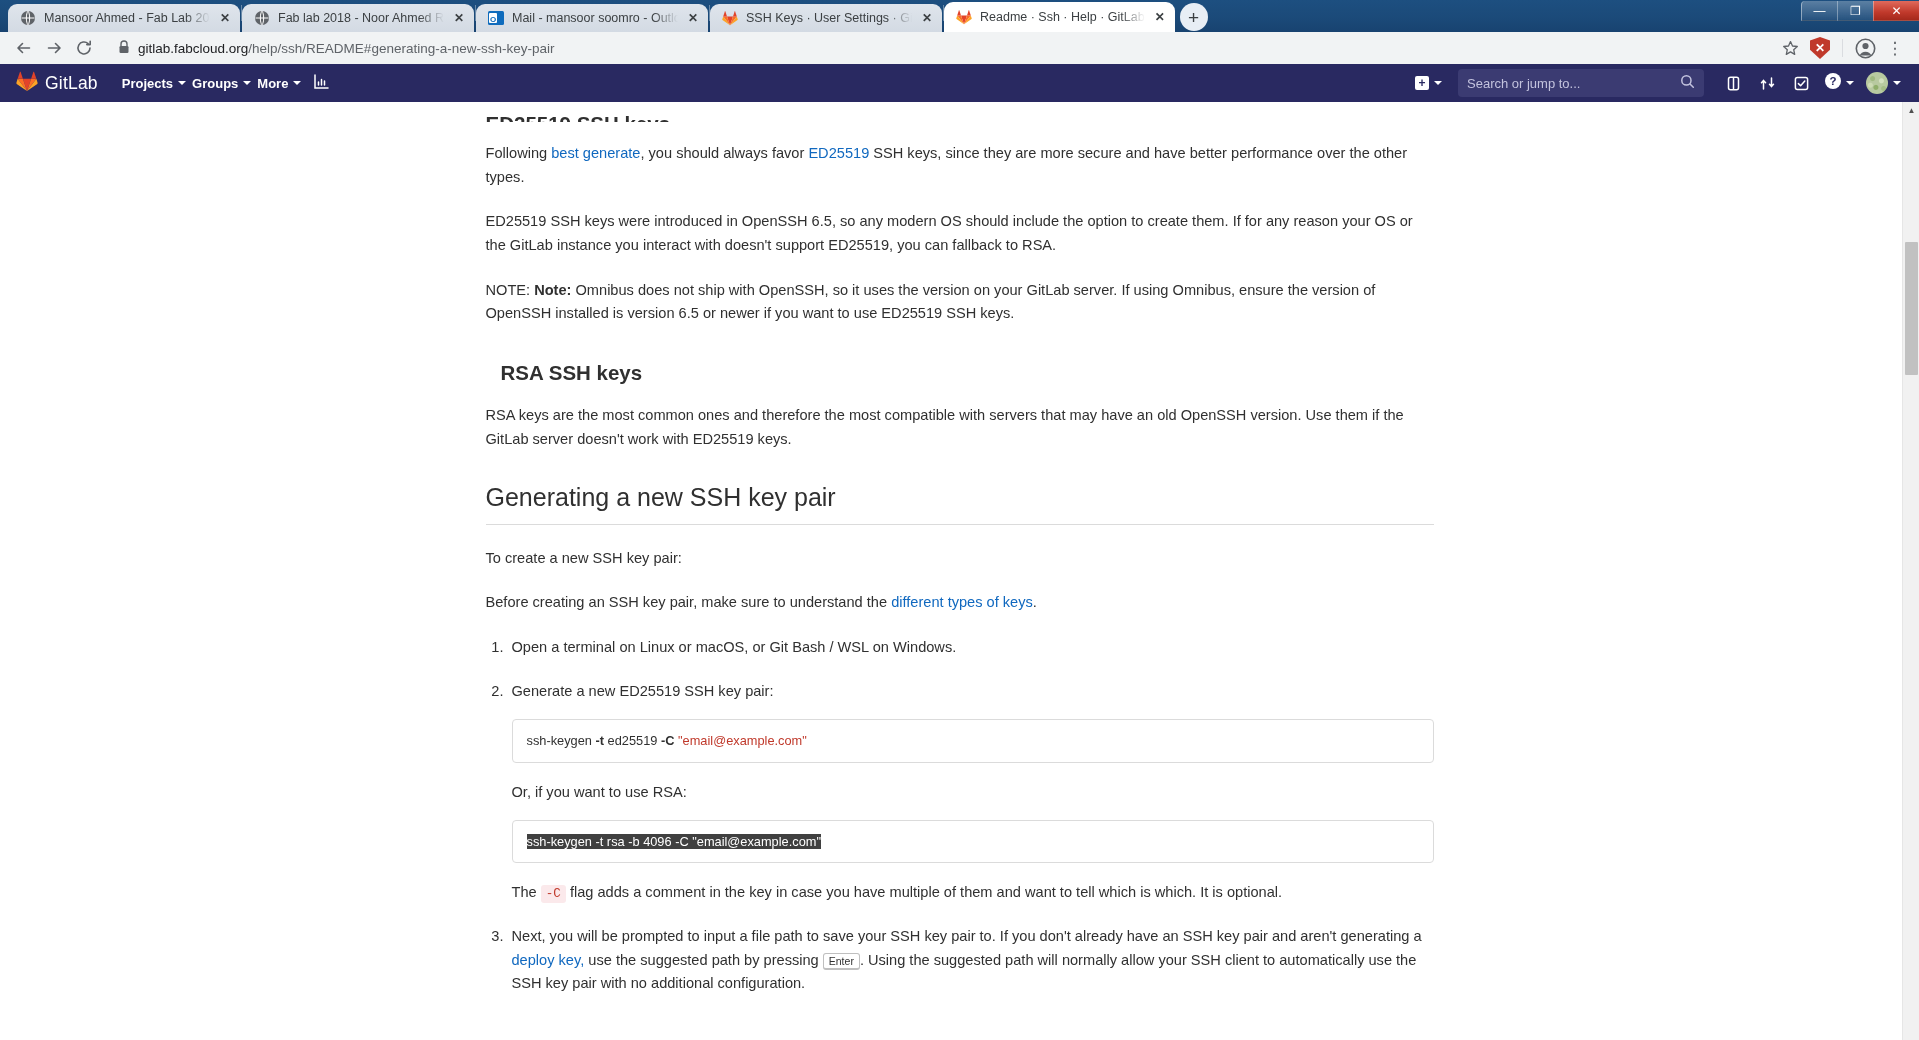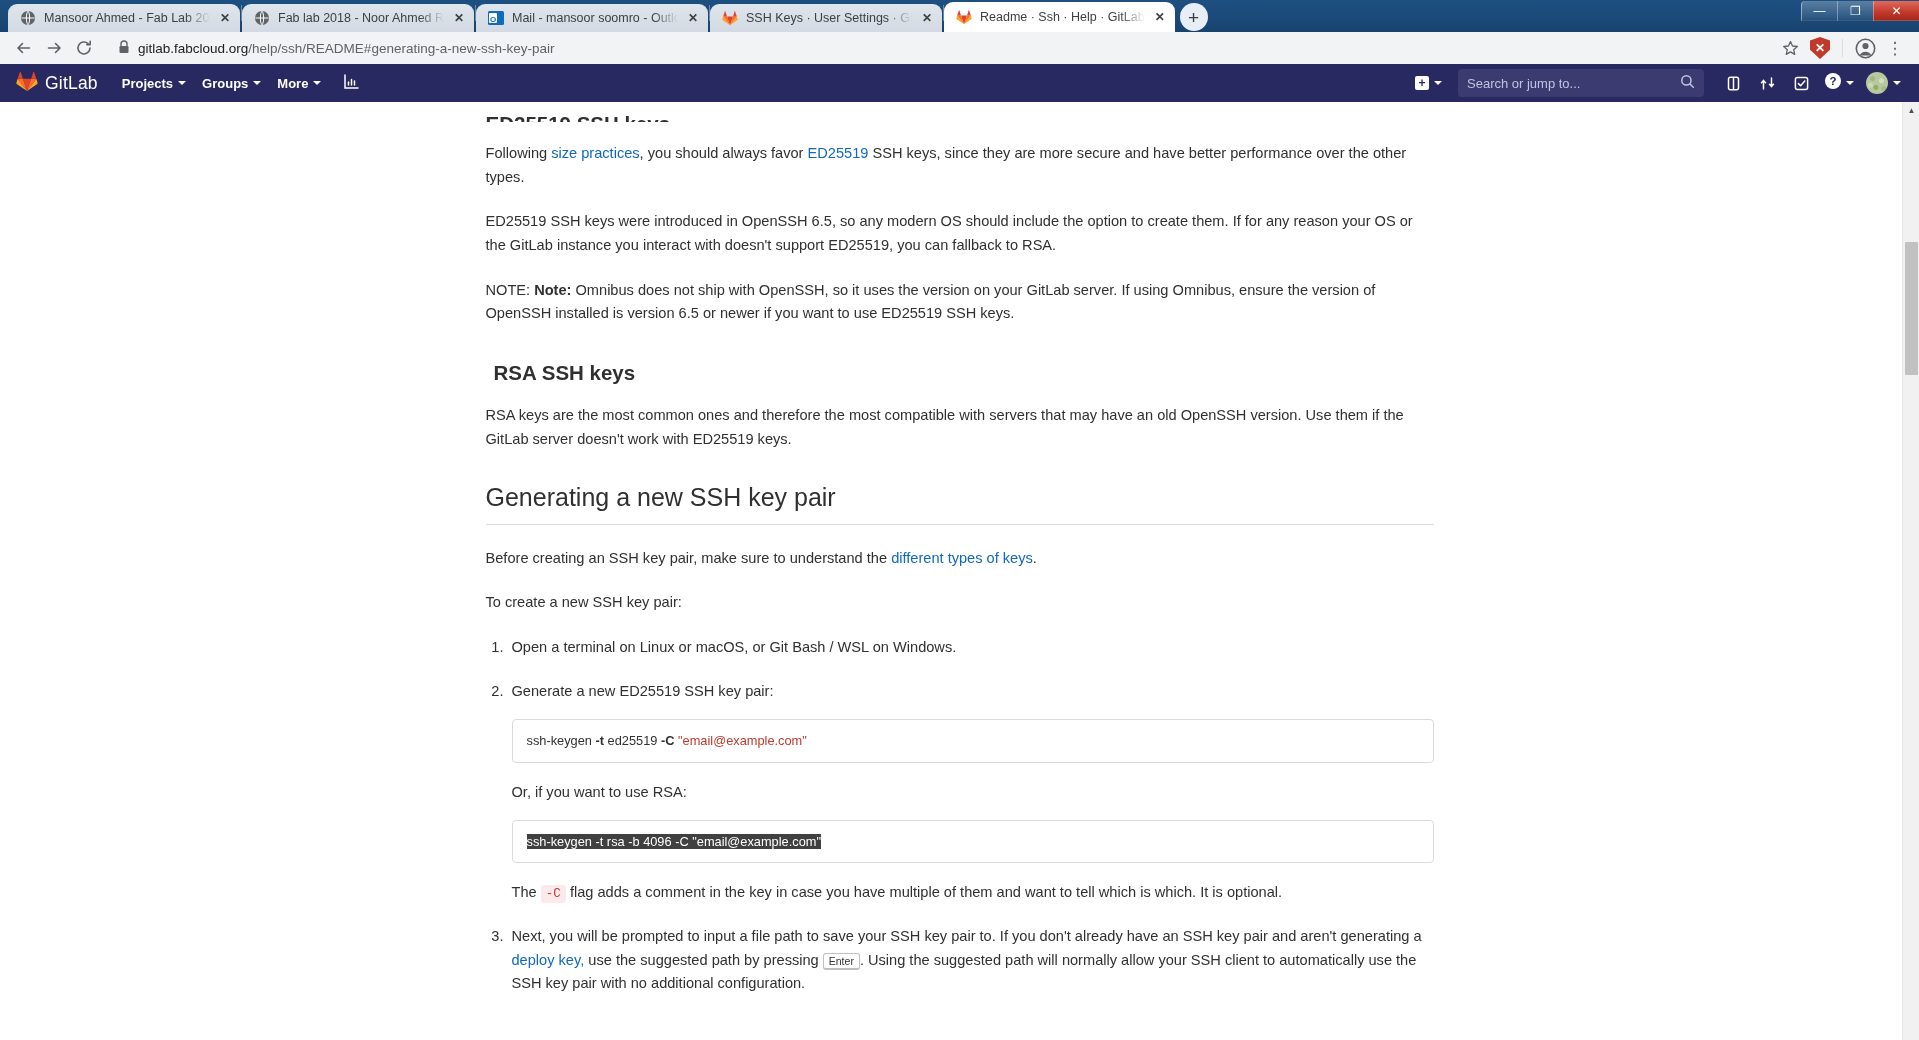--- a/index.html
+++ b/index.html
@@ -149,21 +149,21 @@
   .gl-navbar {
     height: 38px;
     background: #292961;
     display: flex;
     align-items: center;
     padding: 0 14px 0 16px;
     color: #fff;
   }
   .gl-brand { display: flex; align-items: center; gap: 7px; margin-right: 24px; }
   .gl-brand .wordmark { font-size: 17.5px; font-weight: 400; letter-spacing: .2px; color:#fff; }
-  .gl-nav-links { display: flex; align-items: center; gap: 16px; }
+  .gl-nav-links { display: flex; align-items: center; gap: 6px; }
   .gl-nav-link {
     display: flex; align-items: center; gap: 5px;
     font-size: 13px; font-weight: 600; color: #fff;
   }
   .caret { width:0;height:0;border-left:4px solid transparent;border-right:4px solid transparent;border-top:4px solid currentColor; display:inline-block; }
   .gl-nav-right { margin-left: auto; display: flex; align-items: center; gap: 4px; }
   .gl-plus {
     display:flex;align-items:center;gap:5px;color:#fff;padding:0 8px;height:28px;
   }
   .gl-plus .boxplus {
@@ -226,21 +226,21 @@
   .doc h2.ruled {
     border-bottom: 1px solid #dbdbdb;
     padding-bottom: 10px;
     margin-top: 30px;
     margin-bottom: 22px;
   }
   .doc h3 {
     font-size: 20.5px;
     font-weight: 600;
     color: #303030;
-    margin: 30px 0 15px 8px;
+    margin: 30px 0 15px 15px;
   }
   .clipped-h3 {
     font-size: 20.5px; font-weight: 600; color: #303030;
     height: 10px; overflow: hidden; line-height: 24px;
     margin-bottom: 20px;
   }
   code.inline {
     font-family: "Liberation Mono", monospace;
     background: #fbe9eb;
     color: #c0392b;
@@ -524,36 +524,36 @@
       <span class="caret"></span>
     </div>
   </div>
 </div>
 
 <div class="page-scroll">
   <div class="doc">
 
     <div class="clipped-h3">ED25519 SSH keys</div>
 
-    <p><span>Following </span><a href="#">size practices</a><span>, you should always favor </span><a href="#">ED25519</a><span> SSH keys, since they are more secure and have better performance over the other types.</span></p>
+    <p><span>Following </span><a href="#">best generate</a><span>, you should always favor </span><a href="#">ED25519</a><span> SSH keys, since they are more secure and have better performance over the other types.</span></p>
 
     <p>ED25519 SSH keys were introduced in OpenSSH 6.5, so any modern OS should include the option to create them. If for any reason your OS or the GitLab instance you interact with doesn't support ED25519, you can fallback to RSA.</p>
 
     <p><span>NOTE: </span><strong>Note:</strong><span> Omnibus does not ship with OpenSSH, so it uses the version on your GitLab server. If using Omnibus, ensure the version of OpenSSH installed is version 6.5 or newer if you want to use ED25519 SSH keys.</span></p>
 
     <h3>RSA SSH keys</h3>
 
     <p>RSA keys are the most common ones and therefore the most compatible with servers that may have an old OpenSSH version. Use them if the GitLab server doesn't work with ED25519 keys.</p>
 
 
     <h2 class="ruled">Generating a new SSH key pair</h2>
 
+    <p>To create a new SSH key pair:</p>
+
     <p><span>Before creating an SSH key pair, make sure to understand the </span><a href="#">different types of keys</a><span>.</span></p>
-
-    <p>To create a new SSH key pair:</p>
 
     <ol class="steps">
       <li>
         <span>Open a terminal on Linux or macOS, or Git Bash / WSL on Windows.</span>
       </li>
 
       <li>
         <span>Generate a new ED25519 SSH key pair:</span>
 
         <div class="codeblock"><span>ssh-keygen </span><span class="flag">-t</span><span> ed25519 </span><span class="flag">-C</span><span class="str"> "email@example.com"</span></div>

